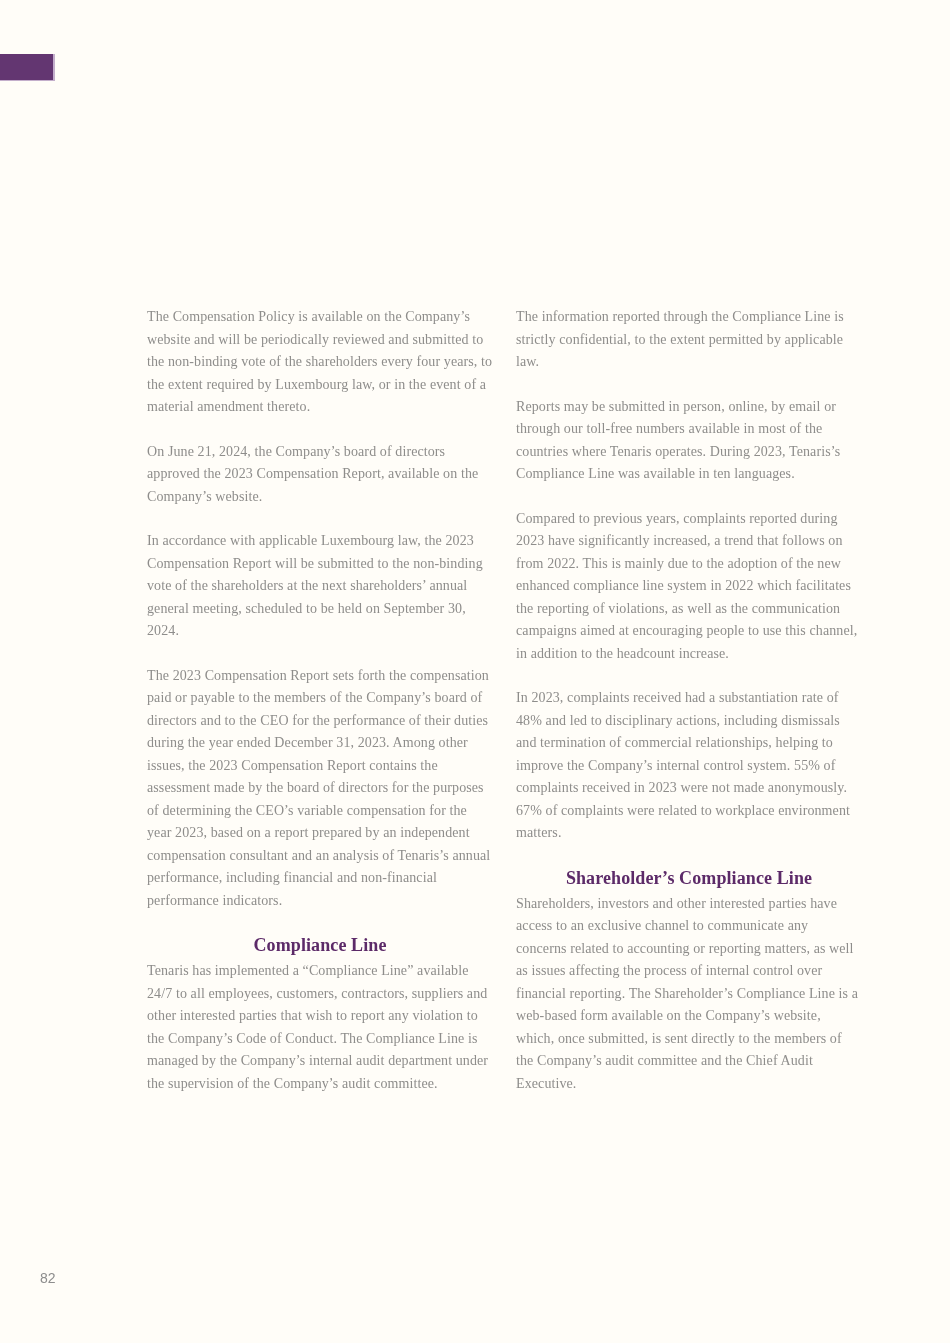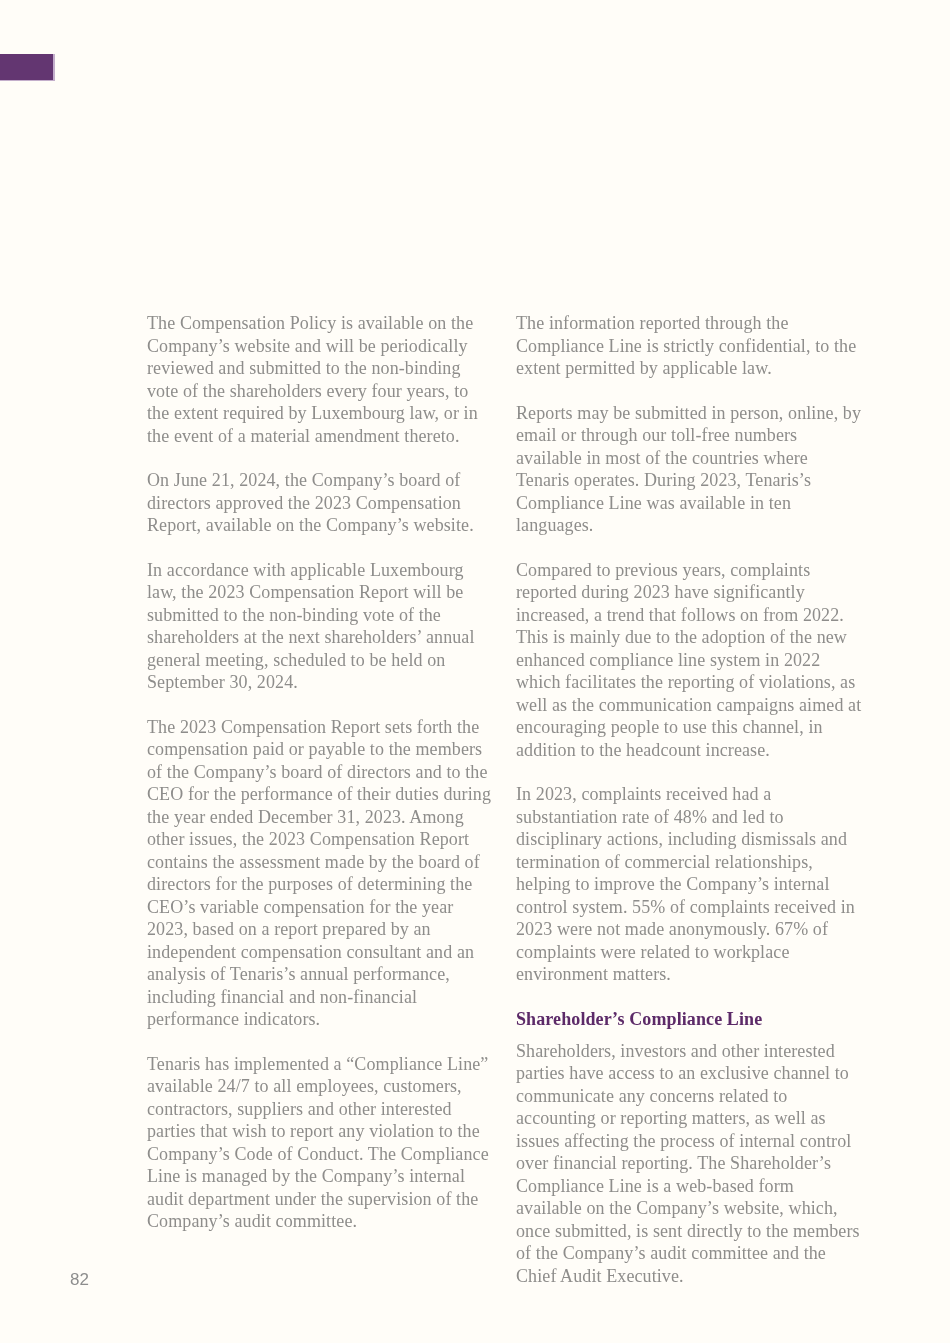--- a/index.html
+++ b/index.html
@@ -31,58 +31,60 @@
     top: 303px;
     width: 716px;
     display: flex;
     gap: 23px;
   }
   .column {
     flex: 0 0 346px;
     width: 346px;
   }
   .column p {
-    margin: 9px 0 22px 0;
-    font-size: 18px;
+    margin: 3px 0 22px 0;
+    font-size: 14px;
     line-height: 22.5px;
     color: #8e8d8b;
     letter-spacing: 0.1px;
     text-align: left;
   }
   .column h2 {
     margin: 0 0 0 0;
     font-size: 18px;
     line-height: 23px;
     font-weight: bold;
     color: #5c2a68;
     letter-spacing: 0.1px;
+    text-align: center;
   }
   .page-number {
     position: absolute;
-    left: 70px;
+    left: 40px;
     top: 1270px;
     font-family: "Liberation Sans", "DejaVu Sans", sans-serif;
-    font-size: 17px;
+    font-size: 14px;
     color: #8d8d8d;
   }
 </style>
 </head>
 <body>
 
 <div class="page">
 
   <div class="accent-bar"></div>
 
   <div class="content">
 
     <div class="column">
       <p>The Compensation Policy is available on the Company’s website and will be periodically reviewed and submitted to the non-binding vote of the shareholders every four years, to the extent required by Luxembourg law, or in the event of a material amendment thereto.</p>
       <p>On June 21, 2024, the Company’s board of directors approved the 2023 Compensation Report, available on the Company’s website.</p>
       <p>In accordance with applicable Luxembourg law, the 2023 Compensation Report will be submitted to the non-binding vote of the shareholders at the next shareholders’ annual general meeting, scheduled to be held on September 30, 2024.</p>
       <p>The 2023 Compensation Report sets forth the compensation paid or payable to the members of the Company’s board of directors and to the CEO for the performance of their duties during the year ended December 31, 2023. Among other issues, the 2023 Compensation Report contains the assessment made by the board of directors for the purposes of determining the CEO’s variable compensation for the year 2023, based on a report prepared by an independent compensation consultant and an analysis of Tenaris’s annual performance, including financial and non-financial performance indicators.</p>
+      <h2>Compliance Line</h2>
       <p>Tenaris has implemented a “Compliance Line” available 24/7 to all employees, customers, contractors, suppliers and other interested parties that wish to report any violation to the Company’s Code of Conduct. The Compliance Line is managed by the Company’s internal audit department under the supervision of the Company’s audit committee.</p>
     </div>
 
     <div class="column">
       <p>The information reported through the Compliance Line is strictly confidential, to the extent permitted by applicable law.</p>
       <p>Reports may be submitted in person, online, by email or through our toll-free numbers available in most of the countries where Tenaris operates. During 2023, Tenaris’s Compliance Line was available in ten languages.</p>
       <p>Compared to previous years, complaints reported during 2023 have significantly increased, a trend that follows on from 2022. This is mainly due to the adoption of the new enhanced compliance line system in 2022 which facilitates the reporting of violations, as well as the communication campaigns aimed at encouraging people to use this channel, in addition to the headcount increase.</p>
       <p>In 2023, complaints received had a substantiation rate of 48% and led to disciplinary actions, including dismissals and termination of commercial relationships, helping to improve the Company’s internal control system. 55% of complaints received in 2023 were not made anonymously. 67% of complaints were related to workplace environment matters.</p>
       <h2>Shareholder’s Compliance Line</h2>
       <p>Shareholders, investors and other interested parties have access to an exclusive channel to communicate any concerns related to accounting or reporting matters, as well as issues affecting the process of internal control over financial reporting. The Shareholder’s Compliance Line is a web-based form available on the Company’s website, which, once submitted, is sent directly to the members of the Company’s audit committee and the Chief Audit Executive.</p>

